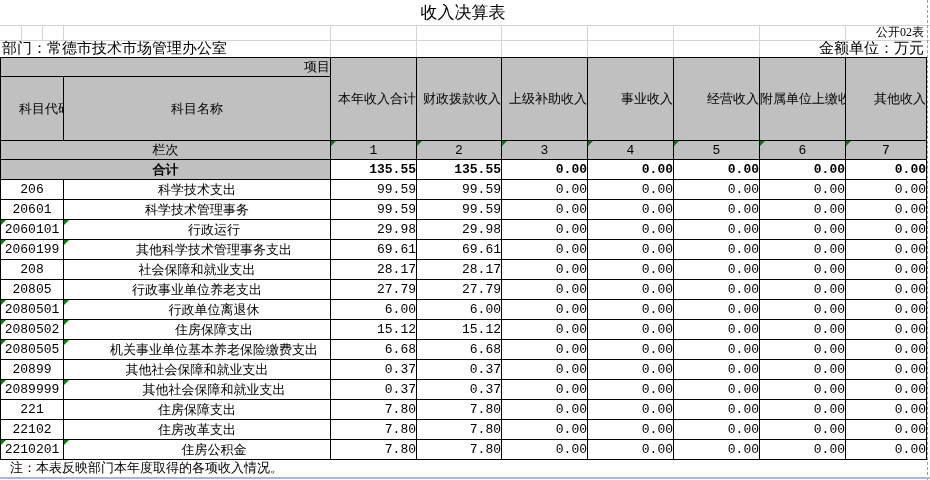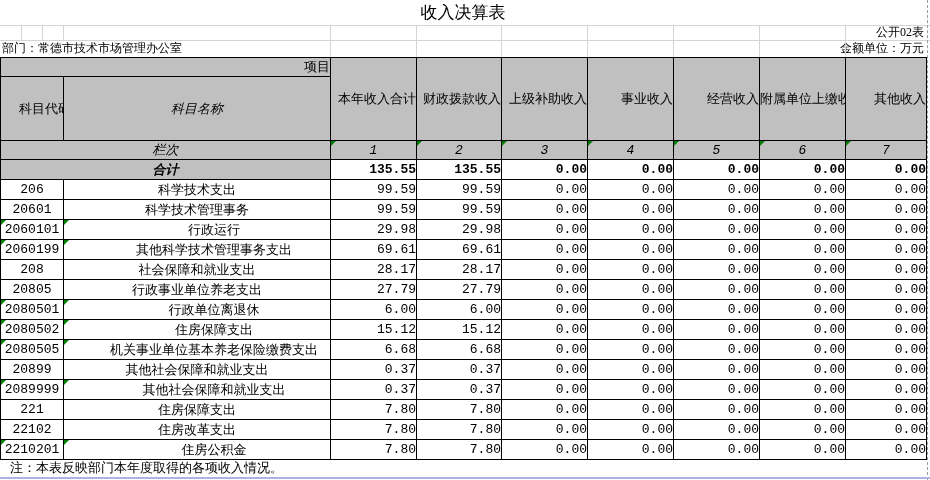--- a/index.html
+++ b/index.html
@@ -10,21 +10,21 @@
   }
   .title {
     position:absolute; top:1px; left:0; width:926px; height:24px; line-height:24px;
     text-align:center; font-weight:normal; font-size:17px;
   }
   .sheet-label {
     position:absolute; top:25px; left:0; width:926px; height:15px; line-height:15px;
     text-align:right; font-size:12px; padding-right:2px;
   }
   .dept-row {
-    position:absolute; top:40px; left:0; width:926px; height:17px; line-height:17px; font-size:12px;
+    position:absolute; top:40px; left:0; width:926px; height:17px; line-height:17px; font-size:15px;
   }
   .dept-row .dept { position:absolute; left:2px; top:0; }
   .dept-row .unit { position:absolute; right:2px; top:0; }
   
   .gh { position:absolute; left:0; width:930px; height:0; border-top:1px solid #d4d4d4; }
   .gv { position:absolute; width:0; border-left:1px solid #d4d4d4; }
   
   table.main {
     position:absolute; top:57px; left:0; width:926px;
     border-collapse:collapse; table-layout:fixed;
@@ -35,21 +35,21 @@
   }
   td.gray { background:#c0c0c0; }
   td.hdr { text-align:right; white-space:normal; font-size:14px; line-height:1.18; padding:0 5px; }
   td.code { font-family:"Liberation Mono","DejaVu Sans Mono",monospace; padding-left:2px; text-align:center; }
   td.name { padding-left:2px; text-align:center; }
   td.name.leaf { padding-left:34px; }
   td.num {
     font-family:"Liberation Mono","DejaVu Sans Mono",monospace;
     text-align:right; padding-right:3px;
   }
-  td.center { text-align:center;font-style:italic; }
+  td.center { text-align:center; }
   .bold { font-weight:bold; }
   .tri {
     position:absolute; top:0; left:0; width:0; height:0;
     border-top:5px solid #008000; border-right:5px solid transparent;
   }
   .note {
     position:absolute; top:459px; left:2px; font-size:13px;margin-left:8px;
   }
   .page-break {
     position:absolute; top:0; left:927px; height:480px; width:0;

